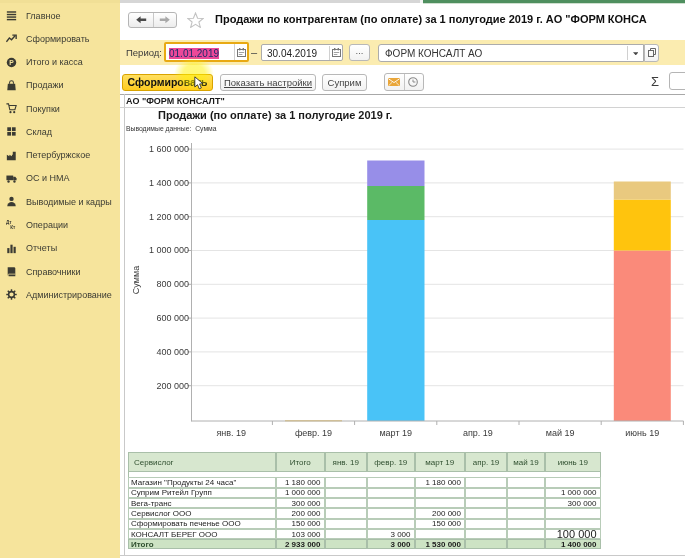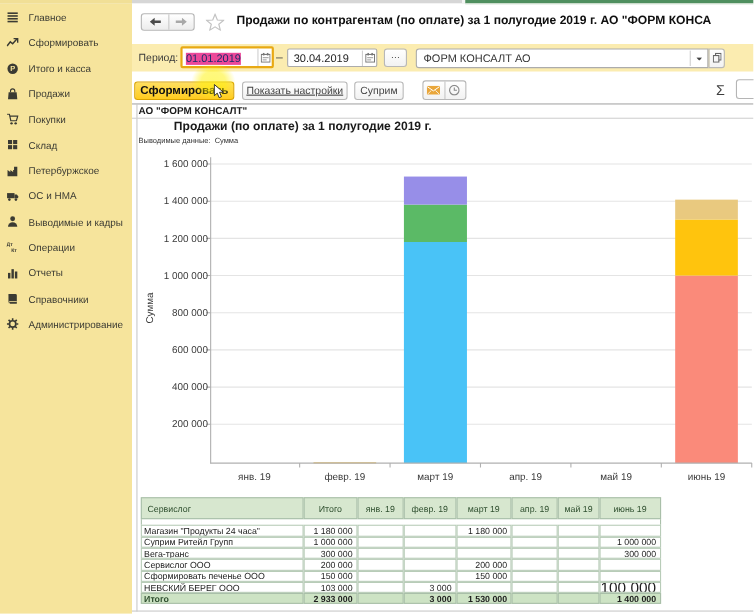--- a/index.html
+++ b/index.html
@@ -327,28 +327,28 @@
     <div style="left:507px;top:508.3px;width:38.0px;height:10.3px;box-sizing:border-box;position:absolute;font-size:8px;white-space:nowrap;overflow:hidden;border:0.5px solid #b8ccb8;color:#1c1c1c;display:flex;align-items:center;justify-content:flex-end;padding-right:3px;"></div>
     <div style="left:545px;top:508.3px;width:55.5px;height:10.3px;box-sizing:border-box;position:absolute;font-size:8px;white-space:nowrap;overflow:hidden;border:0.5px solid #b8ccb8;color:#1c1c1c;display:flex;align-items:center;justify-content:flex-end;padding-right:3px;"></div>
     <div style="left:128px;top:518.6px;width:148.0px;height:10.3px;box-sizing:border-box;position:absolute;font-size:8px;white-space:nowrap;overflow:hidden;border:0.5px solid #b8ccb8;color:#1c1c1c;display:flex;align-items:center;padding-left:2px;">Сформировать печенье ООО</div>
     <div style="left:276px;top:518.6px;width:48.5px;height:10.3px;box-sizing:border-box;position:absolute;font-size:8px;white-space:nowrap;overflow:hidden;border:0.5px solid #b8ccb8;color:#1c1c1c;display:flex;align-items:center;justify-content:flex-end;padding-right:3px;">150 000</div>
     <div style="left:324.5px;top:518.6px;width:42.5px;height:10.3px;box-sizing:border-box;position:absolute;font-size:8px;white-space:nowrap;overflow:hidden;border:0.5px solid #b8ccb8;color:#1c1c1c;display:flex;align-items:center;justify-content:flex-end;padding-right:3px;"></div>
     <div style="left:367px;top:518.6px;width:47.5px;height:10.3px;box-sizing:border-box;position:absolute;font-size:8px;white-space:nowrap;overflow:hidden;border:0.5px solid #b8ccb8;color:#1c1c1c;display:flex;align-items:center;justify-content:flex-end;padding-right:3px;"></div>
     <div style="left:414.5px;top:518.6px;width:50.5px;height:10.3px;box-sizing:border-box;position:absolute;font-size:8px;white-space:nowrap;overflow:hidden;border:0.5px solid #b8ccb8;color:#1c1c1c;display:flex;align-items:center;justify-content:flex-end;padding-right:3px;">150 000</div>
     <div style="left:465px;top:518.6px;width:42.0px;height:10.3px;box-sizing:border-box;position:absolute;font-size:8px;white-space:nowrap;overflow:hidden;border:0.5px solid #b8ccb8;color:#1c1c1c;display:flex;align-items:center;justify-content:flex-end;padding-right:3px;"></div>
     <div style="left:507px;top:518.6px;width:38.0px;height:10.3px;box-sizing:border-box;position:absolute;font-size:8px;white-space:nowrap;overflow:hidden;border:0.5px solid #b8ccb8;color:#1c1c1c;display:flex;align-items:center;justify-content:flex-end;padding-right:3px;"></div>
     <div style="left:545px;top:518.6px;width:55.5px;height:10.3px;box-sizing:border-box;position:absolute;font-size:8px;white-space:nowrap;overflow:hidden;border:0.5px solid #b8ccb8;color:#1c1c1c;display:flex;align-items:center;justify-content:flex-end;padding-right:3px;"></div>
-    <div style="left:128px;top:528.9px;width:148.0px;height:10.3px;box-sizing:border-box;position:absolute;font-size:8px;white-space:nowrap;overflow:hidden;border:0.5px solid #b8ccb8;color:#1c1c1c;display:flex;align-items:center;padding-left:2px;">НЕВСКИЙ БЕРЕГ ООО</div>
+    <div style="left:128px;top:528.9px;width:148.0px;height:10.3px;box-sizing:border-box;position:absolute;font-size:8px;white-space:nowrap;overflow:hidden;border:0.5px solid #b8ccb8;color:#1c1c1c;display:flex;align-items:center;padding-left:2px;">КОНСАЛТ БЕРЕГ ООО</div>
     <div style="left:276px;top:528.9px;width:48.5px;height:10.3px;box-sizing:border-box;position:absolute;font-size:8px;white-space:nowrap;overflow:hidden;border:0.5px solid #b8ccb8;color:#1c1c1c;display:flex;align-items:center;justify-content:flex-end;padding-right:3px;">103 000</div>
     <div style="left:324.5px;top:528.9px;width:42.5px;height:10.3px;box-sizing:border-box;position:absolute;font-size:8px;white-space:nowrap;overflow:hidden;border:0.5px solid #b8ccb8;color:#1c1c1c;display:flex;align-items:center;justify-content:flex-end;padding-right:3px;"></div>
     <div style="left:367px;top:528.9px;width:47.5px;height:10.3px;box-sizing:border-box;position:absolute;font-size:8px;white-space:nowrap;overflow:hidden;border:0.5px solid #b8ccb8;color:#1c1c1c;display:flex;align-items:center;justify-content:flex-end;padding-right:3px;">3 000</div>
     <div style="left:414.5px;top:528.9px;width:50.5px;height:10.3px;box-sizing:border-box;position:absolute;font-size:8px;white-space:nowrap;overflow:hidden;border:0.5px solid #b8ccb8;color:#1c1c1c;display:flex;align-items:center;justify-content:flex-end;padding-right:3px;"></div>
     <div style="left:465px;top:528.9px;width:42.0px;height:10.3px;box-sizing:border-box;position:absolute;font-size:8px;white-space:nowrap;overflow:hidden;border:0.5px solid #b8ccb8;color:#1c1c1c;display:flex;align-items:center;justify-content:flex-end;padding-right:3px;"></div>
     <div style="left:507px;top:528.9px;width:38.0px;height:10.3px;box-sizing:border-box;position:absolute;font-size:8px;white-space:nowrap;overflow:hidden;border:0.5px solid #b8ccb8;color:#1c1c1c;display:flex;align-items:center;justify-content:flex-end;padding-right:3px;"></div>
-    <div style="left:545px;top:528.9px;width:55.5px;height:10.3px;box-sizing:border-box;position:absolute;font-size:14px;white-space:nowrap;overflow:hidden;border:0.5px solid #b8ccb8;color:#1c1c1c;display:flex;align-items:center;justify-content:flex-end;padding-right:3px;">100 000</div>
+    <div style="left:545px;top:528.9px;width:55.5px;height:10.3px;box-sizing:border-box;position:absolute;font-size:11px;white-space:nowrap;overflow:hidden;border:0.5px solid #b8ccb8;color:#1c1c1c;display:flex;align-items:center;justify-content:flex-end;padding-right:3px;">100 000</div>
     <div style="left:128px;top:539.2px;width:148.0px;height:10.3px;box-sizing:border-box;position:absolute;font-size:8px;white-space:nowrap;overflow:hidden;background:#cde3c4;border:0.5px solid #a9bfa9;font-weight:bold;display:flex;align-items:center;padding-left:2px;color:#2f4f2f;">Итого</div>
     <div style="left:276px;top:539.2px;width:48.5px;height:10.3px;box-sizing:border-box;position:absolute;font-size:8px;white-space:nowrap;overflow:hidden;background:#cde3c4;border:0.5px solid #a9bfa9;font-weight:bold;display:flex;align-items:center;justify-content:flex-end;padding-right:3px;color:#1c1c1c;">2 933 000</div>
     <div style="left:324.5px;top:539.2px;width:42.5px;height:10.3px;box-sizing:border-box;position:absolute;font-size:8px;white-space:nowrap;overflow:hidden;background:#cde3c4;border:0.5px solid #a9bfa9;font-weight:bold;display:flex;align-items:center;justify-content:flex-end;padding-right:3px;color:#1c1c1c;"></div>
     <div style="left:367px;top:539.2px;width:47.5px;height:10.3px;box-sizing:border-box;position:absolute;font-size:8px;white-space:nowrap;overflow:hidden;background:#cde3c4;border:0.5px solid #a9bfa9;font-weight:bold;display:flex;align-items:center;justify-content:flex-end;padding-right:3px;color:#1c1c1c;">3 000</div>
     <div style="left:414.5px;top:539.2px;width:50.5px;height:10.3px;box-sizing:border-box;position:absolute;font-size:8px;white-space:nowrap;overflow:hidden;background:#cde3c4;border:0.5px solid #a9bfa9;font-weight:bold;display:flex;align-items:center;justify-content:flex-end;padding-right:3px;color:#1c1c1c;">1 530 000</div>
     <div style="left:465px;top:539.2px;width:42.0px;height:10.3px;box-sizing:border-box;position:absolute;font-size:8px;white-space:nowrap;overflow:hidden;background:#cde3c4;border:0.5px solid #a9bfa9;font-weight:bold;display:flex;align-items:center;justify-content:flex-end;padding-right:3px;color:#1c1c1c;"></div>
     <div style="left:507px;top:539.2px;width:38.0px;height:10.3px;box-sizing:border-box;position:absolute;font-size:8px;white-space:nowrap;overflow:hidden;background:#cde3c4;border:0.5px solid #a9bfa9;font-weight:bold;display:flex;align-items:center;justify-content:flex-end;padding-right:3px;color:#1c1c1c;"></div>
     <div style="left:545px;top:539.2px;width:55.5px;height:10.3px;box-sizing:border-box;position:absolute;font-size:8px;white-space:nowrap;overflow:hidden;background:#cde3c4;border:0.5px solid #a9bfa9;font-weight:bold;display:flex;align-items:center;justify-content:flex-end;padding-right:3px;color:#1c1c1c;">1 400 000</div>
   </div>
 

